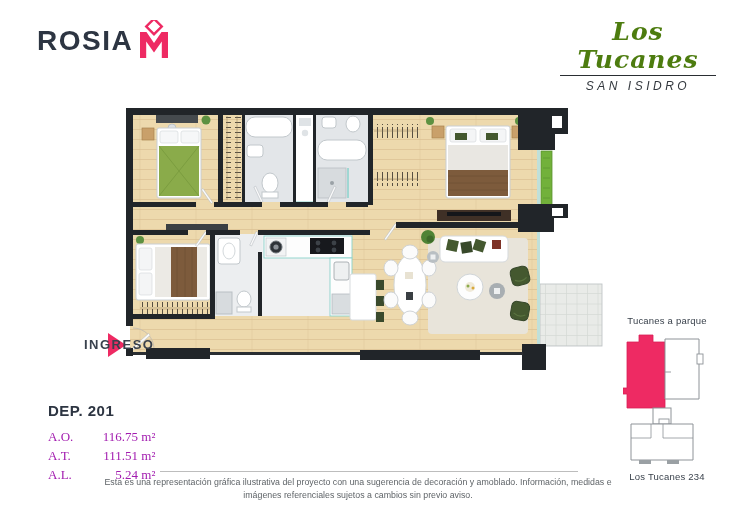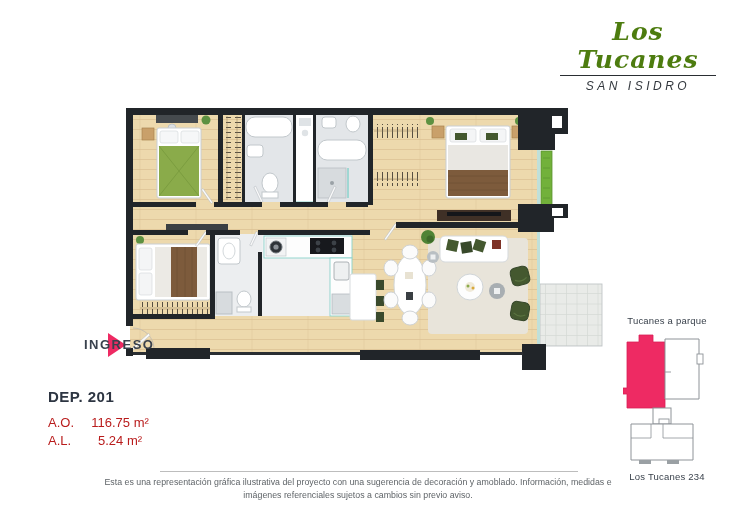--- a/index.html
+++ b/index.html
@@ -13,26 +13,26 @@
   #wordmark .script{font-family:"DejaVu Serif",serif;font-style:italic;font-weight:bold;
                     font-size:25px;color:#4d7c0f;letter-spacing:1px;line-height:28px;text-align:center;}
   #wordmark .rule{height:0;border-bottom:1.6px solid #2a2e33;margin:1px 8px 3px 8px;}
   #wordmark .loc{font-size:12px;font-style:italic;letter-spacing:3.5px;color:#33383e;}
   
   #plansvg{position:absolute;left:0;top:0;}
   
   #ingreso{position:absolute;left:36px;top:337px;font-size:13px;font-weight:bold;
            letter-spacing:1.5px;color:#39414d;padding-left:48px;}
   
-  #unitinfo{position:absolute;left:48px;top:388px;color:#2d3542;}
+  #unitinfo{position:absolute;left:48px;top:402px;color:#2d3542;}
   #unitinfo .title{font-size:15px;font-weight:bold;letter-spacing:.5px;margin-bottom:8px;}
-  #unitinfo table{border-collapse:collapse;font-size:13px;color:#b91c1c;}
+  #unitinfo table{border-collapse:collapse;font-size:13px;color:#a21caf;font-family:Liberation Serif, serif;}
   #unitinfo td{padding:1.5px 0;}
   #unitinfo td.lab{padding-right:10px;}
-  #unitinfo td.val{text-align:center;min-width:72px;margin-top:39px;}
+  #unitinfo td.val{text-align:right;min-width:72px;margin-top:39px;}
   
   #keyplan{position:absolute;left:608px;top:315px;width:118px;text-align:center;color:#3a424c;}
   #keyplan .kl{font-size:9.5px;letter-spacing:.2px;}
   #keyplan svg{display:block;margin:6px auto 5px auto;}
   
   #rule-bottom{position:absolute;left:160px;top:471px;width:418px;height:0;border-top:1px solid #bdbdbd;}
   #disclaimer{position:absolute;left:94px;top:476px;width:528px;text-align:center;
               font-size:8.8px;line-height:1.5;color:#5f6468;}
 </style>
 </head>
@@ -257,38 +257,49 @@
       <rect x="258" y="252" width="4" height="64"></rect>
       <rect x="242" y="115" width="3" height="87"></rect>
       <rect x="293" y="115" width="3" height="87"></rect>
       <rect x="313" y="115" width="3" height="87"></rect>
       <rect x="396" y="222" width="142" height="6"></rect>
     </g>
 
     <polygon points="108,333 126,345 108,357" fill="#ee2a63"></polygon>
   </svg>
 
+  <div id="logo">
+    <span class="word">ROSIA</span>
+    <svg width="40" height="42" viewBox="0 0 40 42">
+      <rect x="10.5" y="1" width="11" height="11" transform="rotate(45 16 6.5)" fill="#ffffff" stroke="#ee2a63" stroke-width="2.4"></rect>
+      <polygon transform="translate(2,12)" fill="#ee2a63" points="0,26 0,0 6.5,0 14,11 21.5,0 28,0 28,26 21.8,26 21.8,9.5 14,20.5 6.2,9.5 6.2,26"></polygon>
+    </svg>
+  </div>
 
   <div id="wordmark">
     <div class="script">Los Tucanes</div>
     <div class="rule"></div>
     <div class="loc">SAN ISIDRO</div>
   </div>
 
   <div id="ingreso">INGRESO</div>
 
   <div id="unitinfo">
     <div class="title">DEP. 201</div>
     <table>
       <tbody>
           <tr>
         <td class="lab">A.O.</td>
         <td class="val">116.75 m²</td>
       </tr>
       <tr>
+        <td class="lab">A.T.</td>
+        <td class="val">111.51 m²</td>
+      </tr>
+      <tr>
         <td class="lab">A.L.</td>
         <td class="val">5.24 m²</td>
       </tr>
     </tbody>
       </table>
   </div>
 
   <div id="keyplan">
     <div class="kl">Tucanes a parque</div>
     <svg width="88" height="134" viewBox="0 0 88 134">

